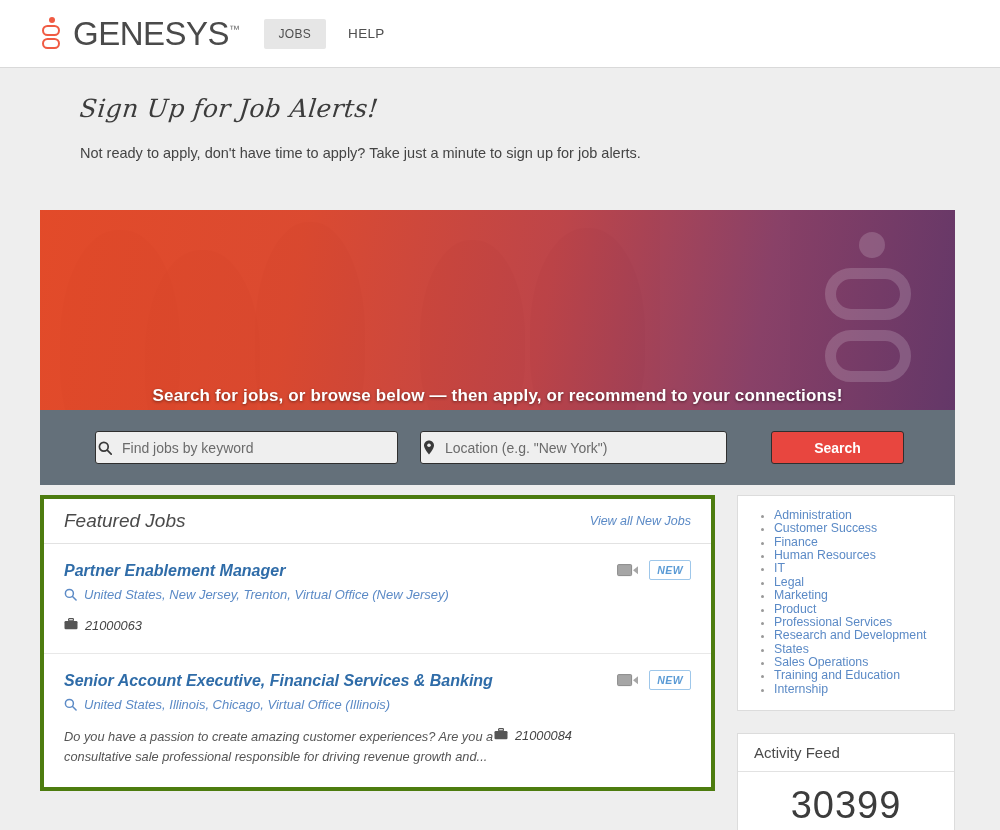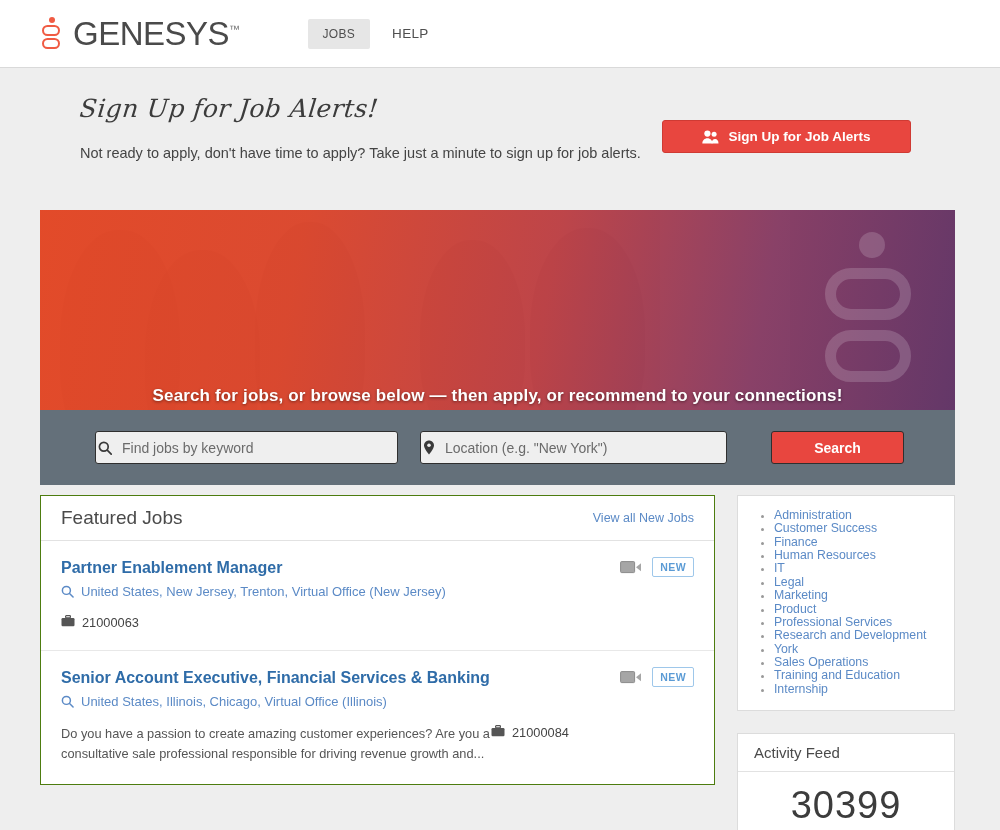--- a/index.html
+++ b/index.html
@@ -13,21 +13,20 @@
   }
 
   
   .site-header {
     height: 68px;
     background: #ffffff;
     border-bottom: 1px solid #d9d9d9;
     display: flex;
     align-items: center;
     padding-left: 38px;
-    gap: 44px;
   }
   .brand { display: flex; align-items: center; gap: 9px; }
   .brand-mark {
     width: 26px; height: 34px;
     position: relative;
   }
   .brand-mark .dot {
     position: absolute; left: 11px; top: 0;
     width: 6px; height: 6px; border-radius: 50%;
     background: #f05b43;
@@ -229,21 +228,22 @@
   
   .content {
     display: flex;
     margin: 10px 45px 0 40px;
     gap: 22px;
     align-items: flex-start;
   }
   .jobs-panel {
     width: 681px;
     background: #fff;
-    border: 1px solid #4d7c0f;
+    border: 4px solid #4d7c0f;
+    font-style: italic;
   }
   .jobs-head {
     height: 45px;
     border-bottom: 1px solid #e2e2e2;
     display: flex;
     align-items: center;
     justify-content: space-between;
     padding: 0 20px;
   }
   .jobs-title {
@@ -365,31 +365,20 @@
   </div>
   <div class="nav-items">
     <div class="nav-btn">JOBS</div>
     <div class="nav-link">HELP</div>
   </div>
 </div>
 
 <div class="promo">
   <div class="promo-title">Sign Up for Job Alerts!</div>
   <div class="promo-sub">Not ready to apply, don't have time to apply? Take just a minute to sign up for job alerts.</div>
-  <div class="alerts-btn">
-    <span>
-      <svg width="17" height="14" viewBox="0 0 17 14" fill="#fff">
-        <circle cx="5.4" cy="3.6" r="3.1"></circle>
-        <circle cx="12.1" cy="4.3" r="2.5"></circle>
-        <path d="M0.3 13.5c0-3.2 2.3-5.3 5.1-5.3s5.1 2.1 5.1 5.3z"></path>
-        <path d="M9.6 13.5c0-2.6 1.4-4.4 3.5-4.4 2 0 3.4 1.8 3.4 4.4z"></path>
-      </svg>
-    </span>
-    <span>Sign Up for Job Alerts</span>
-  </div>
 </div>
 
 <div class="hero-wrap">
   <div class="hero-photo">
     <div class="bg-wall"></div>
     <div class="figure f1"></div>
     <div class="figure f2"></div>
     <div class="figure f3"></div>
     <div class="figure f4"></div>
     <div class="figure f5"></div>
@@ -507,21 +496,21 @@
         <li>Administration</li>
         <li>Customer Success</li>
         <li>Finance</li>
         <li>Human Resources</li>
         <li>IT</li>
         <li>Legal</li>
         <li>Marketing</li>
         <li>Product</li>
         <li>Professional Services</li>
         <li>Research and Development</li>
-        <li>York</li>
+        <li>States</li>
         <li>Sales Operations</li>
         <li>Training and Education</li>
         <li>Internship</li>
       </ul>
     </div>
 
     <div class="feed-panel">
       <div class="feed-head">Activity Feed</div>
       <div class="feed-body">
         <div class="feed-count">30399</div>

